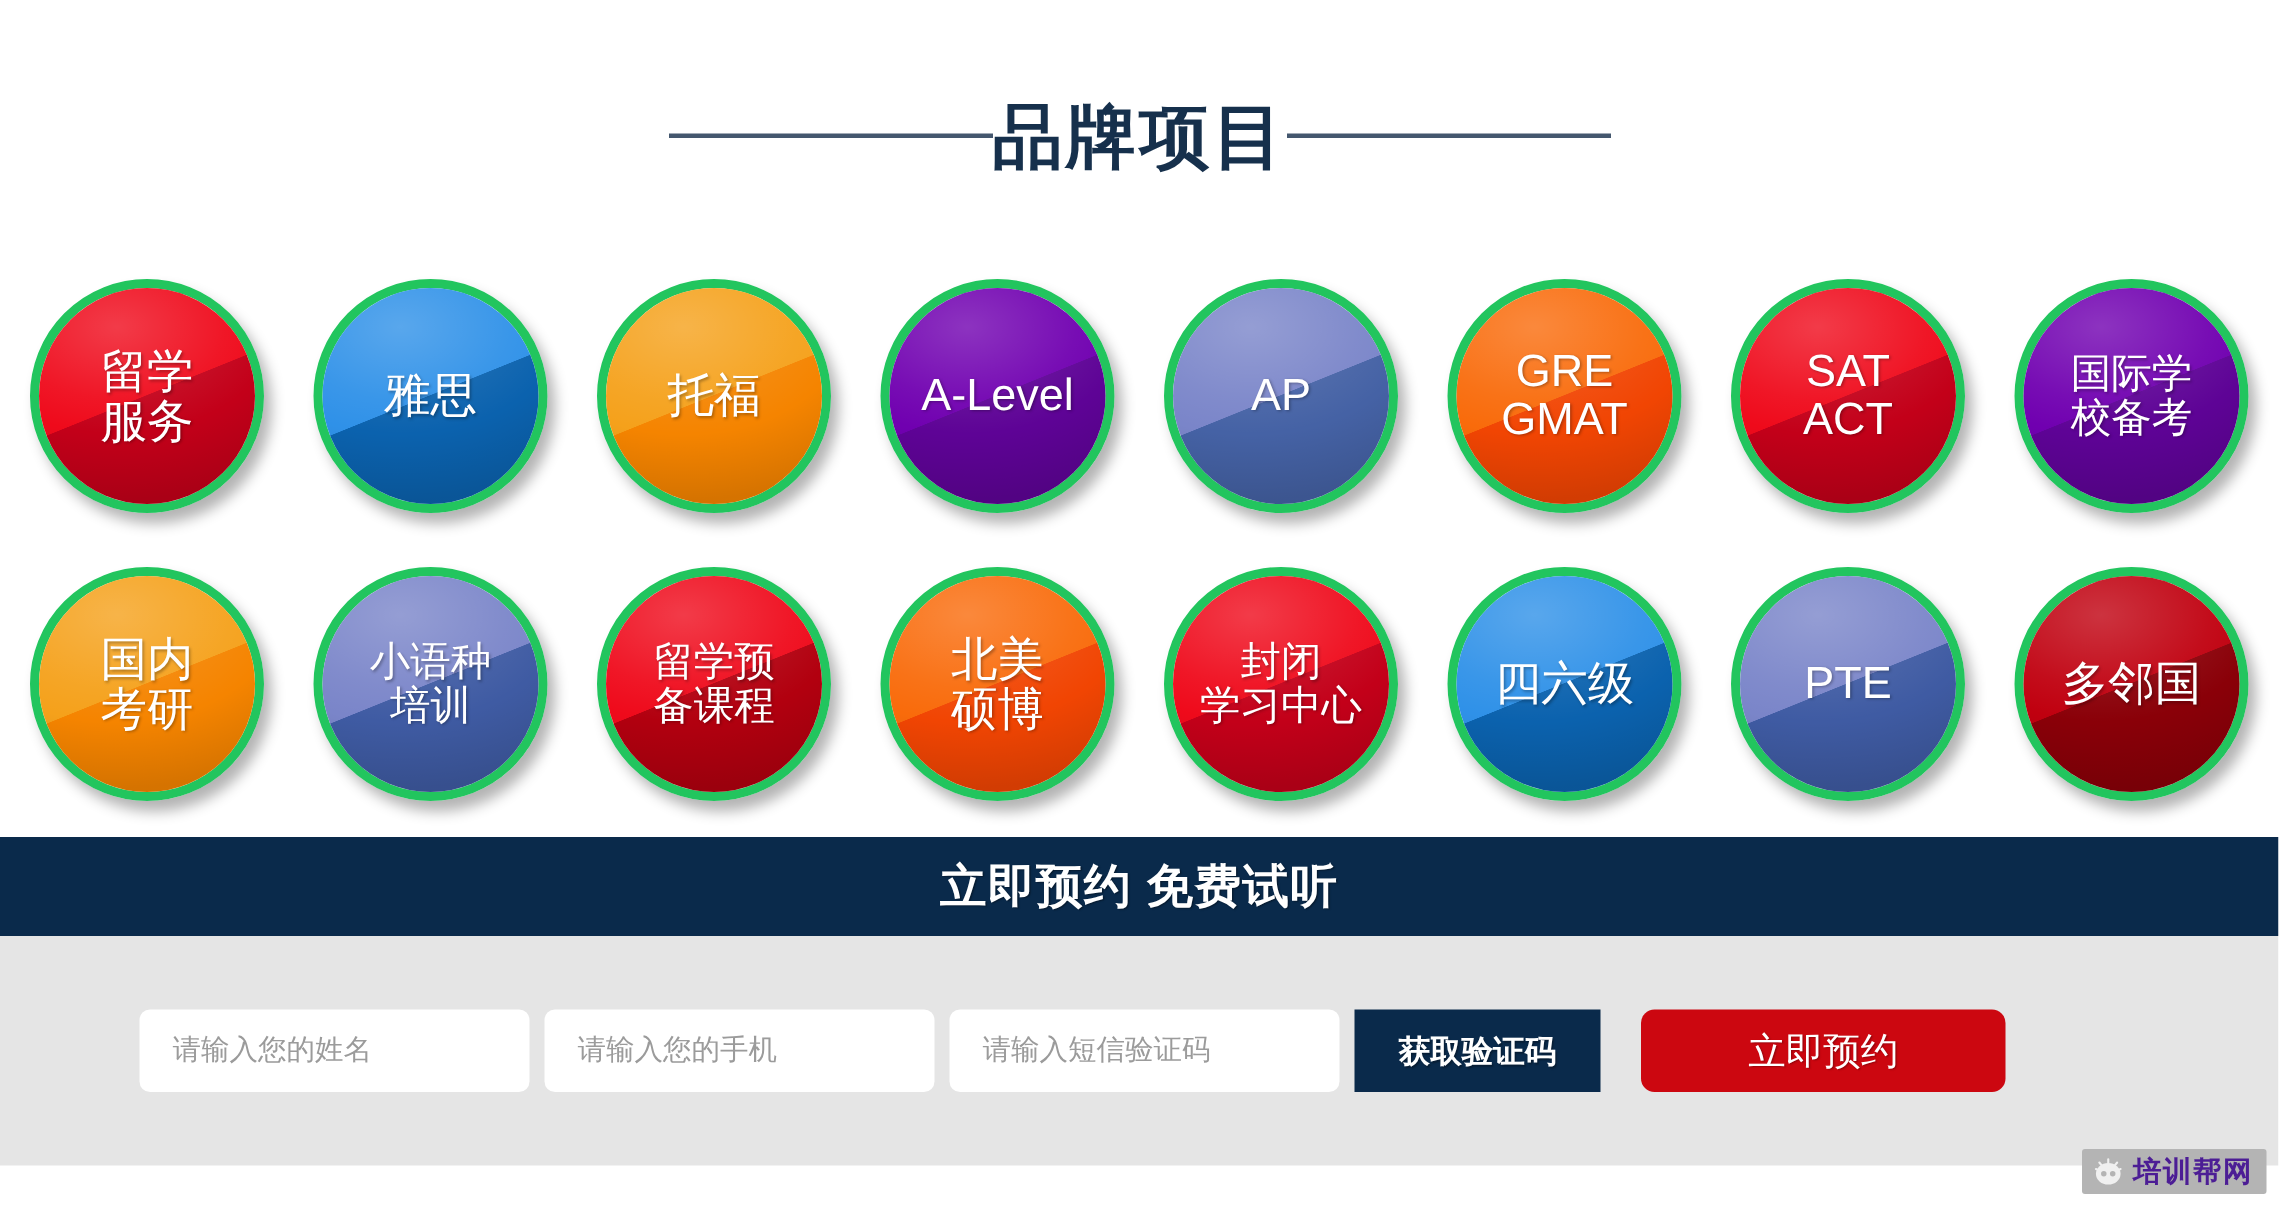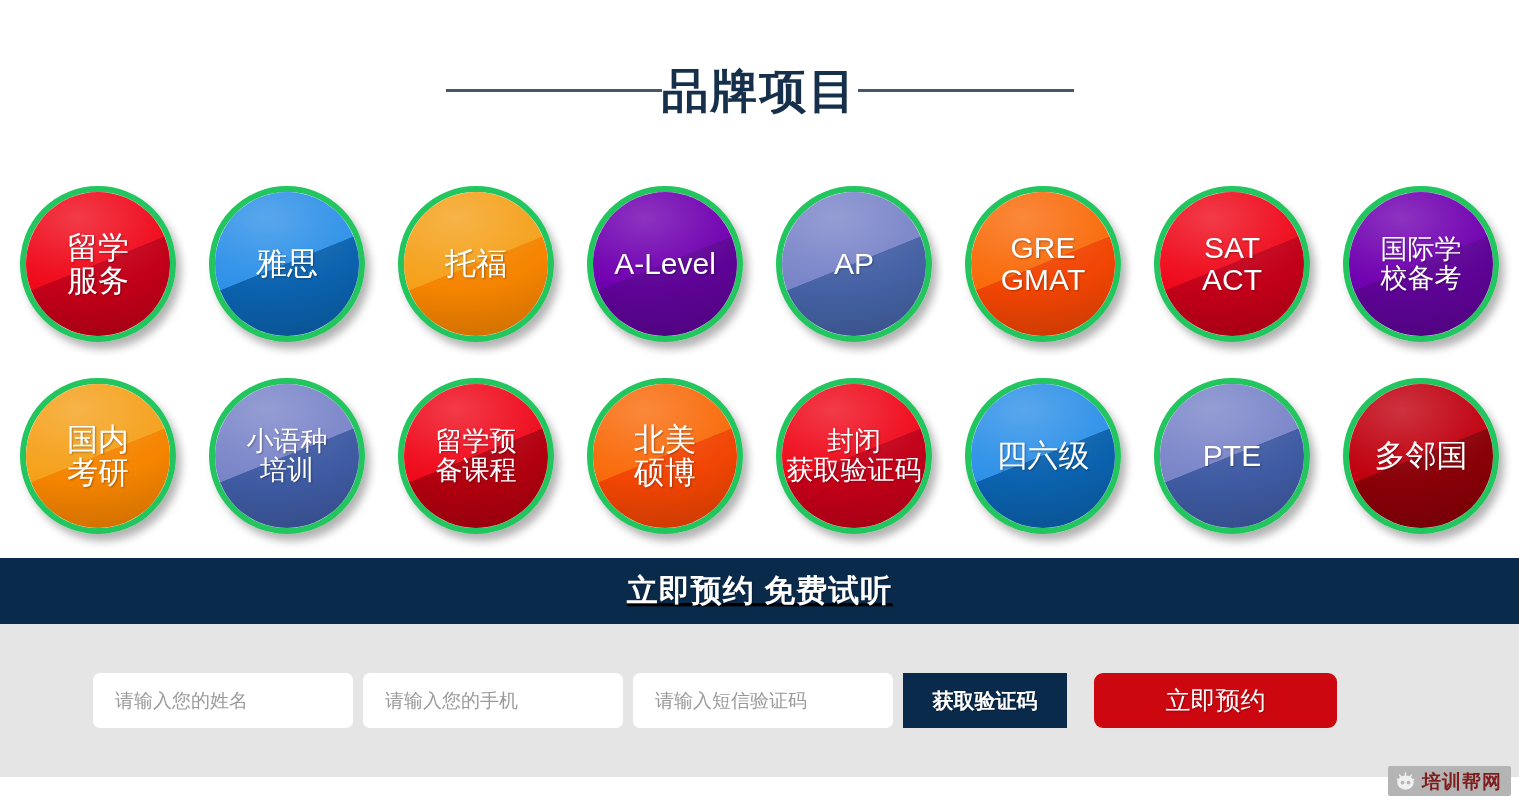--- a/index.html
+++ b/index.html
@@ -106,21 +106,20 @@
   .bubble-label.latin { font-size: 30px; font-weight: 400; }
 
   
   .cta-banner {
     height: 66px;
     background: #0a2a4b;
     display: flex;
     align-items: center;
     justify-content: center;
     margin-top: 6px;
-    text-decoration: underline;
   }
   .cta-banner-text {
     color: #ffffff;
     font-size: 31px;
     font-weight: bold;
     letter-spacing: 1px;
     text-shadow: 1px 1px 1px rgba(0,0,0,0.35);
   }
 
   
@@ -184,21 +183,21 @@
     height: 30px;
     background: #b4b4b4;
     border-radius: 2px;
     display: flex;
     align-items: center;
     gap: 6px;
     padding: 0 9px 0 7px;
   }
   .watermark-icon { width: 21px; height: 21px; display: block; }
   .watermark-text {
-    color: #7f1d1d;
+    color: #4c1d95;
     font-size: 19px;
     font-weight: bold;
     letter-spacing: 1px;
     line-height: 1;
   }
 </style>
 </head>
 <body>
 
 <div class="heading-wrap">
@@ -275,21 +274,21 @@
       </div>
       <div class="cell">
         <div class="bubble" style="--c-light: #f96b0b; --c-dark: #f14503;">
           <div class="bubble-label">北美
 硕博</div>
         </div>
       </div>
       <div class="cell">
         <div class="bubble" style="--c-light: #ef0a1b; --c-dark: #c30019;">
           <div class="bubble-label small">封闭
-获取验证码</div>
+学习中心</div>
         </div>
       </div>
       <div class="cell">
         <div class="bubble" style="--c-light: #2f91e8; --c-dark: #0b62ae;">
           <div class="bubble-label">四六级</div>
         </div>
       </div>
       <div class="cell">
         <div class="bubble" style="--c-light: #7a85c9; --c-dark: #3f5ba3;">
           <div class="bubble-label latin">PTE</div>

